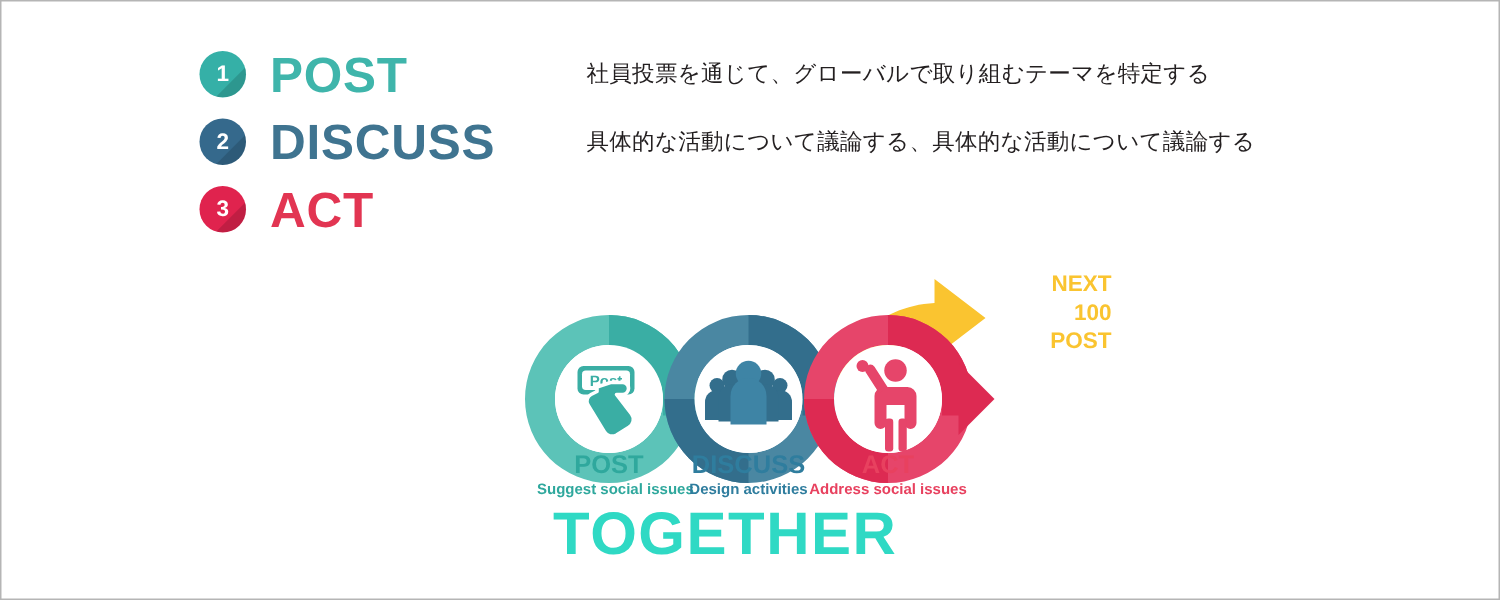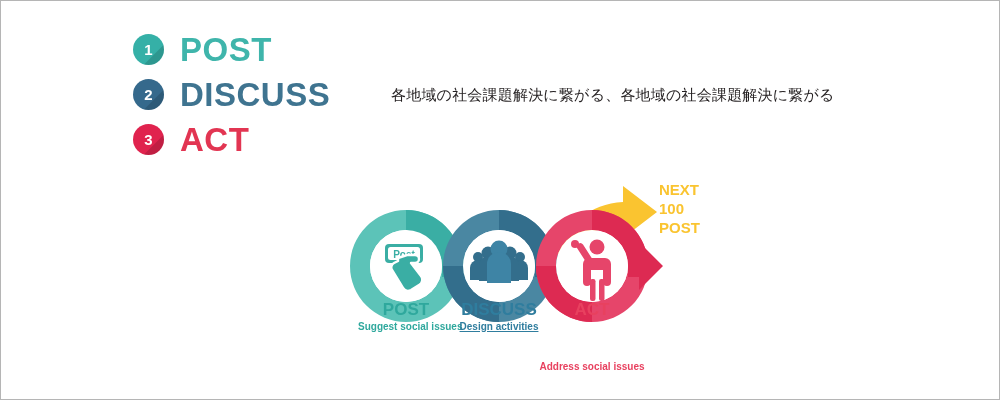--- a/index.html
+++ b/index.html
@@ -107,29 +107,30 @@
 <div id="canvas">
 
   <div id="steps">
 
     <div class="step-row">
       <div class="badge" style="background:#35b0a7">
         <div class="shade"></div>
         <div class="num">1</div>
       </div>
       <div class="step-title" style="color:#3fb5ab">POST</div>
+      <div class="step-desc">社員投票を通じて、グローバルで取り組むテーマを特定する</div>
     </div>
 
     <div class="step-row">
       <div class="badge" style="background:#35698c">
         <div class="shade"></div>
         <div class="num">2</div>
       </div>
       <div class="step-title" style="color:#3f7490">DISCUSS</div>
-      <div class="step-desc">各地域の社会課題解決に繋がる、各地域の社会課題解決に繋がる</div>
+      <div class="step-desc">具体的な活動について議論する、具体的な活動について議論する</div>
     </div>
 
     <div class="step-row">
       <div class="badge" style="background:#e0234e">
         <div class="shade"></div>
         <div class="num">3</div>
       </div>
       <div class="step-title" style="color:#e23552">ACT</div>
     </div>
 
@@ -207,30 +208,31 @@
       </g>
     </svg>
 
     <div style="position:absolute;left:17px;top:125px;width:96px;text-align:center;">
       <div style="font-size:17px;font-weight:bold;color:#2fa89d;line-height:1.1;">POST</div>
       <div style="font-size:10px;font-weight:bold;color:#2fa89d;line-height:1.3;white-space:nowrap;">Suggest social issues</div>
     </div>
 
     <div style="position:absolute;left:108px;top:125px;width:100px;text-align:center;">
       <div style="font-size:17px;font-weight:bold;color:#2f7d9e;line-height:1.1;">DISCUSS</div>
-      <div style="font-size:10px;font-weight:bold;color:#2f7d9e;line-height:1.3;white-space:nowrap;text-decoration:underline;">Design activities</div>
+      <div style="font-size:10px;font-weight:bold;color:#2f7d9e;line-height:1.3;white-space:nowrap;">Design activities</div>
     </div>
 
     <div style="position:absolute;left:198px;top:125px;width:106px;text-align:center;">
       <div style="font-size:17px;font-weight:bold;color:#e8415f;line-height:1.1;">ACT</div>
-      <div style="font-size:10px;font-weight:bold;color:#e8415f;line-height:1.3;white-space:nowrap;margin-top:40px;">Address social issues</div>
-    </div>
-
-    <div style="position:absolute;left:318px;top:5px;width:82px;text-align:left;
+      <div style="font-size:10px;font-weight:bold;color:#e8415f;line-height:1.3;white-space:nowrap;">Address social issues</div>
+    </div>
+
+    <div style="position:absolute;left:318px;top:5px;width:82px;text-align:right;
                 font-size:15px;font-weight:bold;color:#fac430;line-height:1.25;">
       <div>NEXT</div>
       <div>100</div>
       <div>POST</div>
     </div>
 
+    <div id="together">TOGETHER</div>
 
   </div>
 </div>
 
 </body></html>

